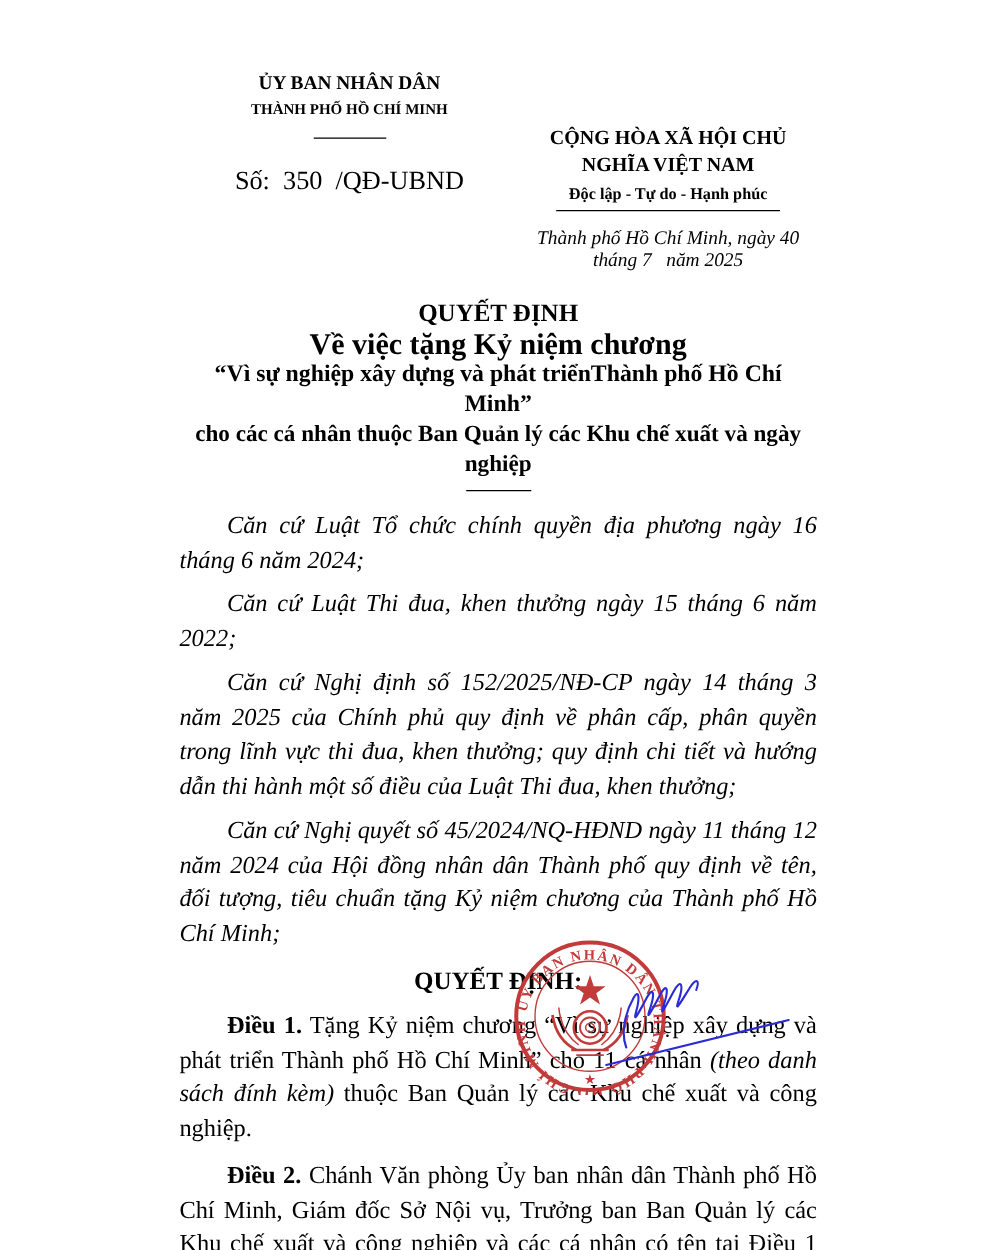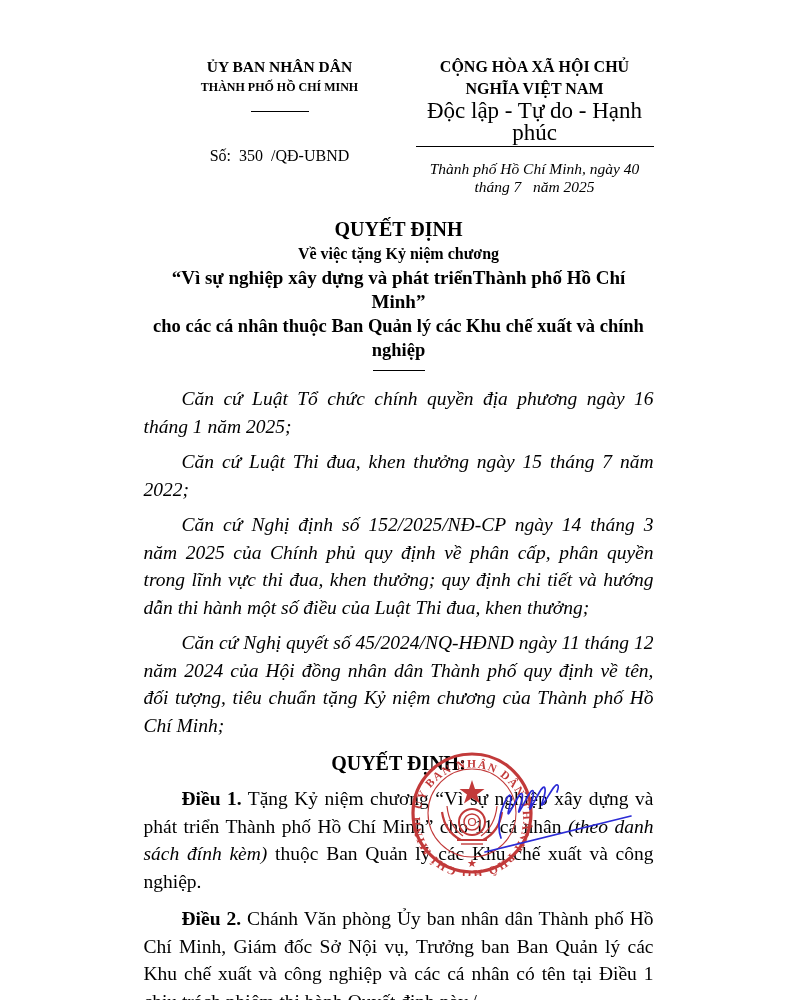--- a/index.html
+++ b/index.html
@@ -11,32 +11,32 @@
     margin: 0 auto;
     background: #ffffff;
     color: #000000;
     font-family: "Liberation Serif", "DejaVu Serif", serif;
     padding: 56px 90px 0 95px;
     overflow: hidden;
   }
   
   .hdr { display: flex; }
   .hdr-left { width: 272px; text-align: center; }
-  .hdr-right { flex: 1; text-align: center; }
+  .hdr-right { flex: 1; text-align: center; margin-top: 44px; }
   .hdr-left .l1 { font-weight: bold; font-size: 15.5px; line-height: 21px; }
   .hdr-left .l2 { font-weight: bold; font-size: 12px; line-height: 21px; }
   .hdr-rule-left { display: inline-block; width: 58px; border-bottom: 1.6px solid #000; height: 3px; }
-  .doc-number { font-size: 16px; margin-top: 31px; white-space: pre-wrap; }
+  .doc-number { font-size: 21px; margin-top: 16px; white-space: pre-wrap; }
   .hdr-right .l1 { font-weight: bold; font-size: 16px; line-height: 22px; }
-  .hdr-right .l2 { display: inline-block; font-weight: normal; font-size: 23px; line-height: 22px; padding: 0 10px 2px; border-bottom: 1.6px solid #000; }
+  .hdr-right .l2 { display: inline-block; font-weight: bold; font-size: 13px; line-height: 22px; padding: 0 10px 2px; border-bottom: 1.6px solid #000; }
   .date-line { font-style: italic; font-size: 15.5px; margin-top: 13px; white-space: pre-wrap; }
   
   .title-block { text-align: center; margin-top: 20px; }
   .title-block .t1 { font-weight: bold; font-size: 20px; line-height: 26px; }
-  .title-block .t2 { font-weight: bold; font-size: 16px; line-height: 24px; }
+  .title-block .t2 { font-weight: bold; font-size: 24px; line-height: 24px; }
   .title-block .t3 { font-weight: bold; font-size: 19px; line-height: 24px; }
   .title-block .t4 { font-weight: bold; font-size: 18.5px; line-height: 24px; }
   .title-sep { width: 52px; border-bottom: 1.6px solid #000; height: 9px; margin: 0 auto; }
   
   .authority { text-align: center; font-weight: bold; font-size: 19.5px; margin-top: 21px; }
   p.clause {
     font-style: italic;
     font-size: 19.5px;
     line-height: 27.5px;
     text-align: justify;
@@ -83,27 +83,27 @@
       <div class="l1">CỘNG HÒA XÃ HỘI CHỦ NGHĨA VIỆT NAM</div>
       <div><span class="l2">Độc lập - Tự do - Hạnh phúc</span></div>
       <div class="date-line">Thành phố Hồ Chí Minh, ngày 40 tháng 7   năm 2025</div>
     </div>
   </div>
 
   <div class="title-block">
     <div class="t1">QUYẾT ĐỊNH</div>
     <div class="t2">Về việc tặng Kỷ niệm chương</div>
     <div class="t3">“Vì sự nghiệp xây dựng và phát triểnThành phố Hồ Chí Minh”</div>
-    <div class="t4">cho các cá nhân thuộc Ban Quản lý các Khu chế xuất và chính nghiệp</div>
+    <div class="t4">cho các cá nhân thuộc Ban Quản lý các Khu chế xuất và ngày nghiệp</div>
     <div class="title-sep"></div>
   </div>
 
 
-  <p class="clause first">Căn cứ Luật Tổ chức chính quyền địa phương ngày 16 tháng 1 năm 2025;</p>
-  <p class="clause">Căn cứ Luật Thi đua, khen thưởng ngày 15 tháng 7 năm 2022;</p>
+  <p class="clause first">Căn cứ Luật Tổ chức chính quyền địa phương ngày 16 tháng 6 năm 2024;</p>
+  <p class="clause">Căn cứ Luật Thi đua, khen thưởng ngày 15 tháng 6 năm 2022;</p>
   <p class="clause">Căn cứ Nghị định số 152/2025/NĐ-CP ngày 14 tháng 3 năm 2025 của Chính phủ quy định về phân cấp, phân quyền trong lĩnh vực thi đua, khen thưởng; quy định chi tiết và hướng dẫn thi hành một số điều của Luật Thi đua, khen thưởng;</p>
   <p class="clause">Căn cứ Nghị quyết số 45/2024/NQ-HĐND ngày 11 tháng 12 năm 2024 của Hội đồng nhân dân Thành phố quy định về tên, đối tượng, tiêu chuẩn tặng Kỷ niệm chương của Thành phố Hồ Chí Minh;</p>
 
   <div class="decree-heading">QUYẾT ĐỊNH:</div>
 
   <p class="article"><span class="art-label">Điều 1.</span><span> Tặng Kỷ niệm chương “Vì sự nghiệp xây dựng và phát triển Thành phố Hồ Chí Minh” cho 11 cá nhân </span><span class="art-note">(theo danh sách đính kèm)</span><span> thuộc Ban Quản lý các Khu chế xuất và công nghiệp.</span></p>
 
   <p class="article"><span class="art-label">Điều 2.</span><span> Chánh Văn phòng Ủy ban nhân dân Thành phố Hồ Chí Minh, Giám đốc Sở Nội vụ, Trưởng ban Ban Quản lý các Khu chế xuất và công nghiệp và các cá nhân có tên tại Điều 1 chịu trách nhiệm thi hành Quyết định này./.</span></p>
 
   <div class="footer">

